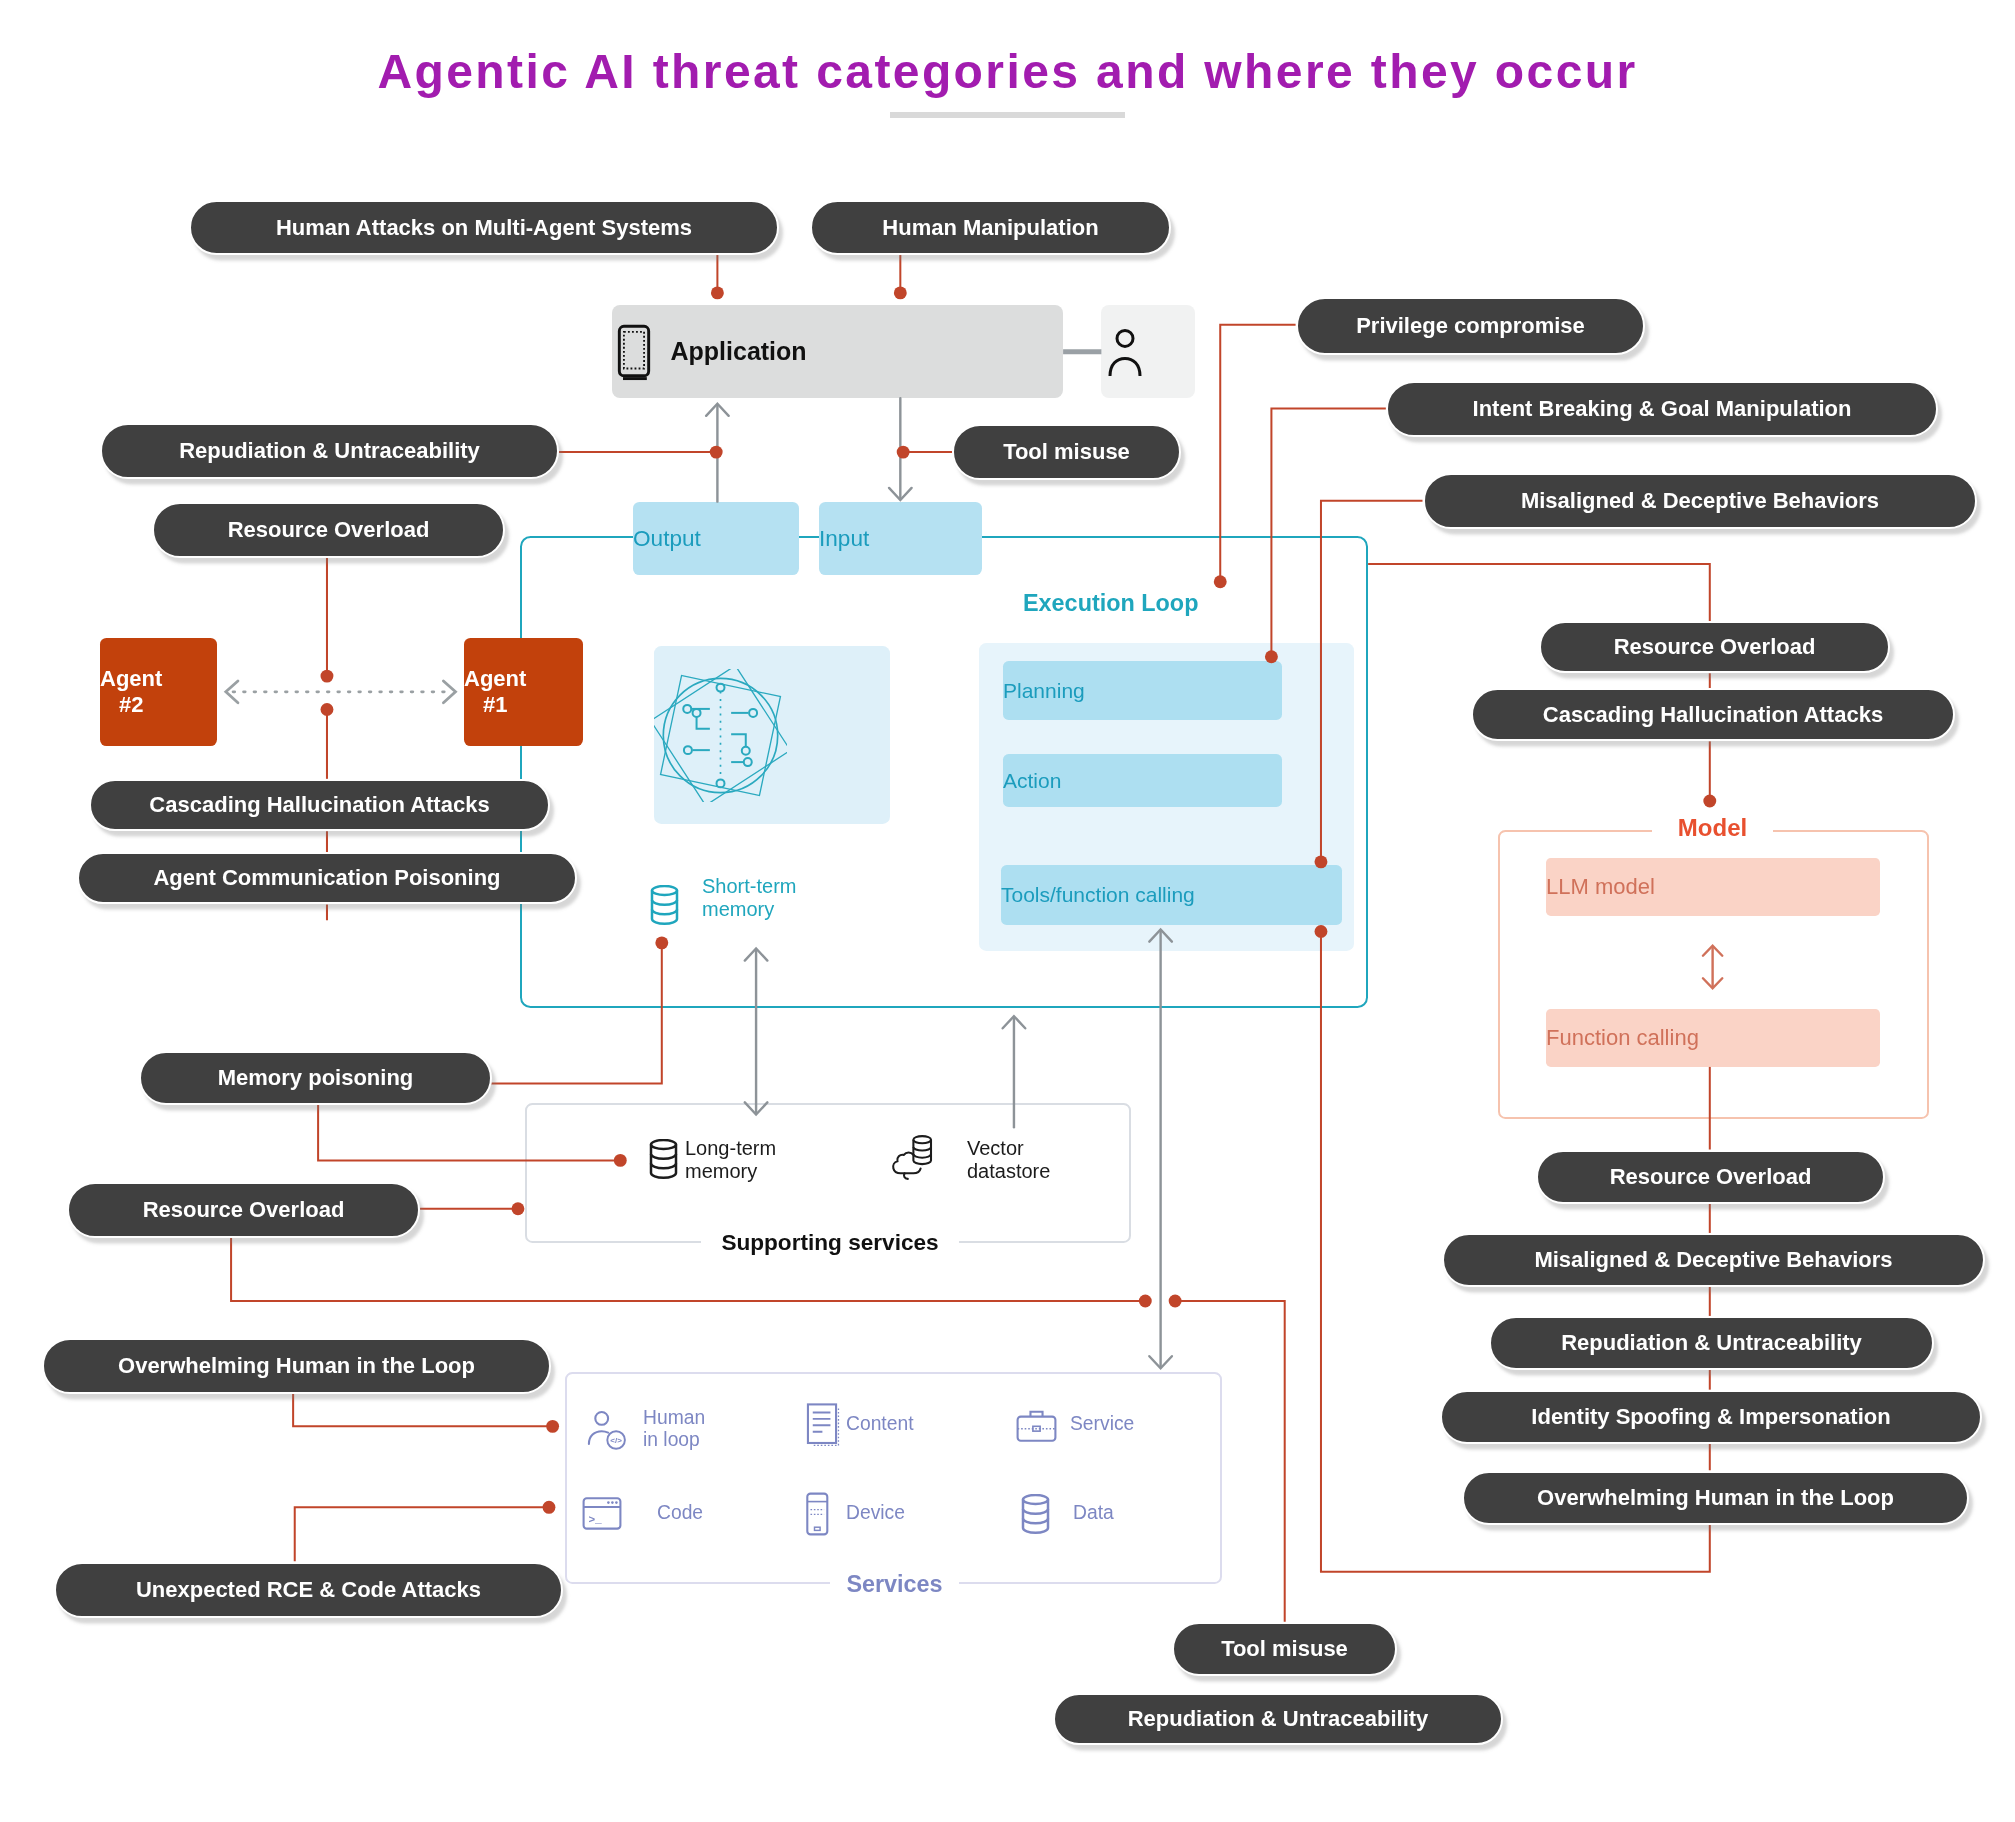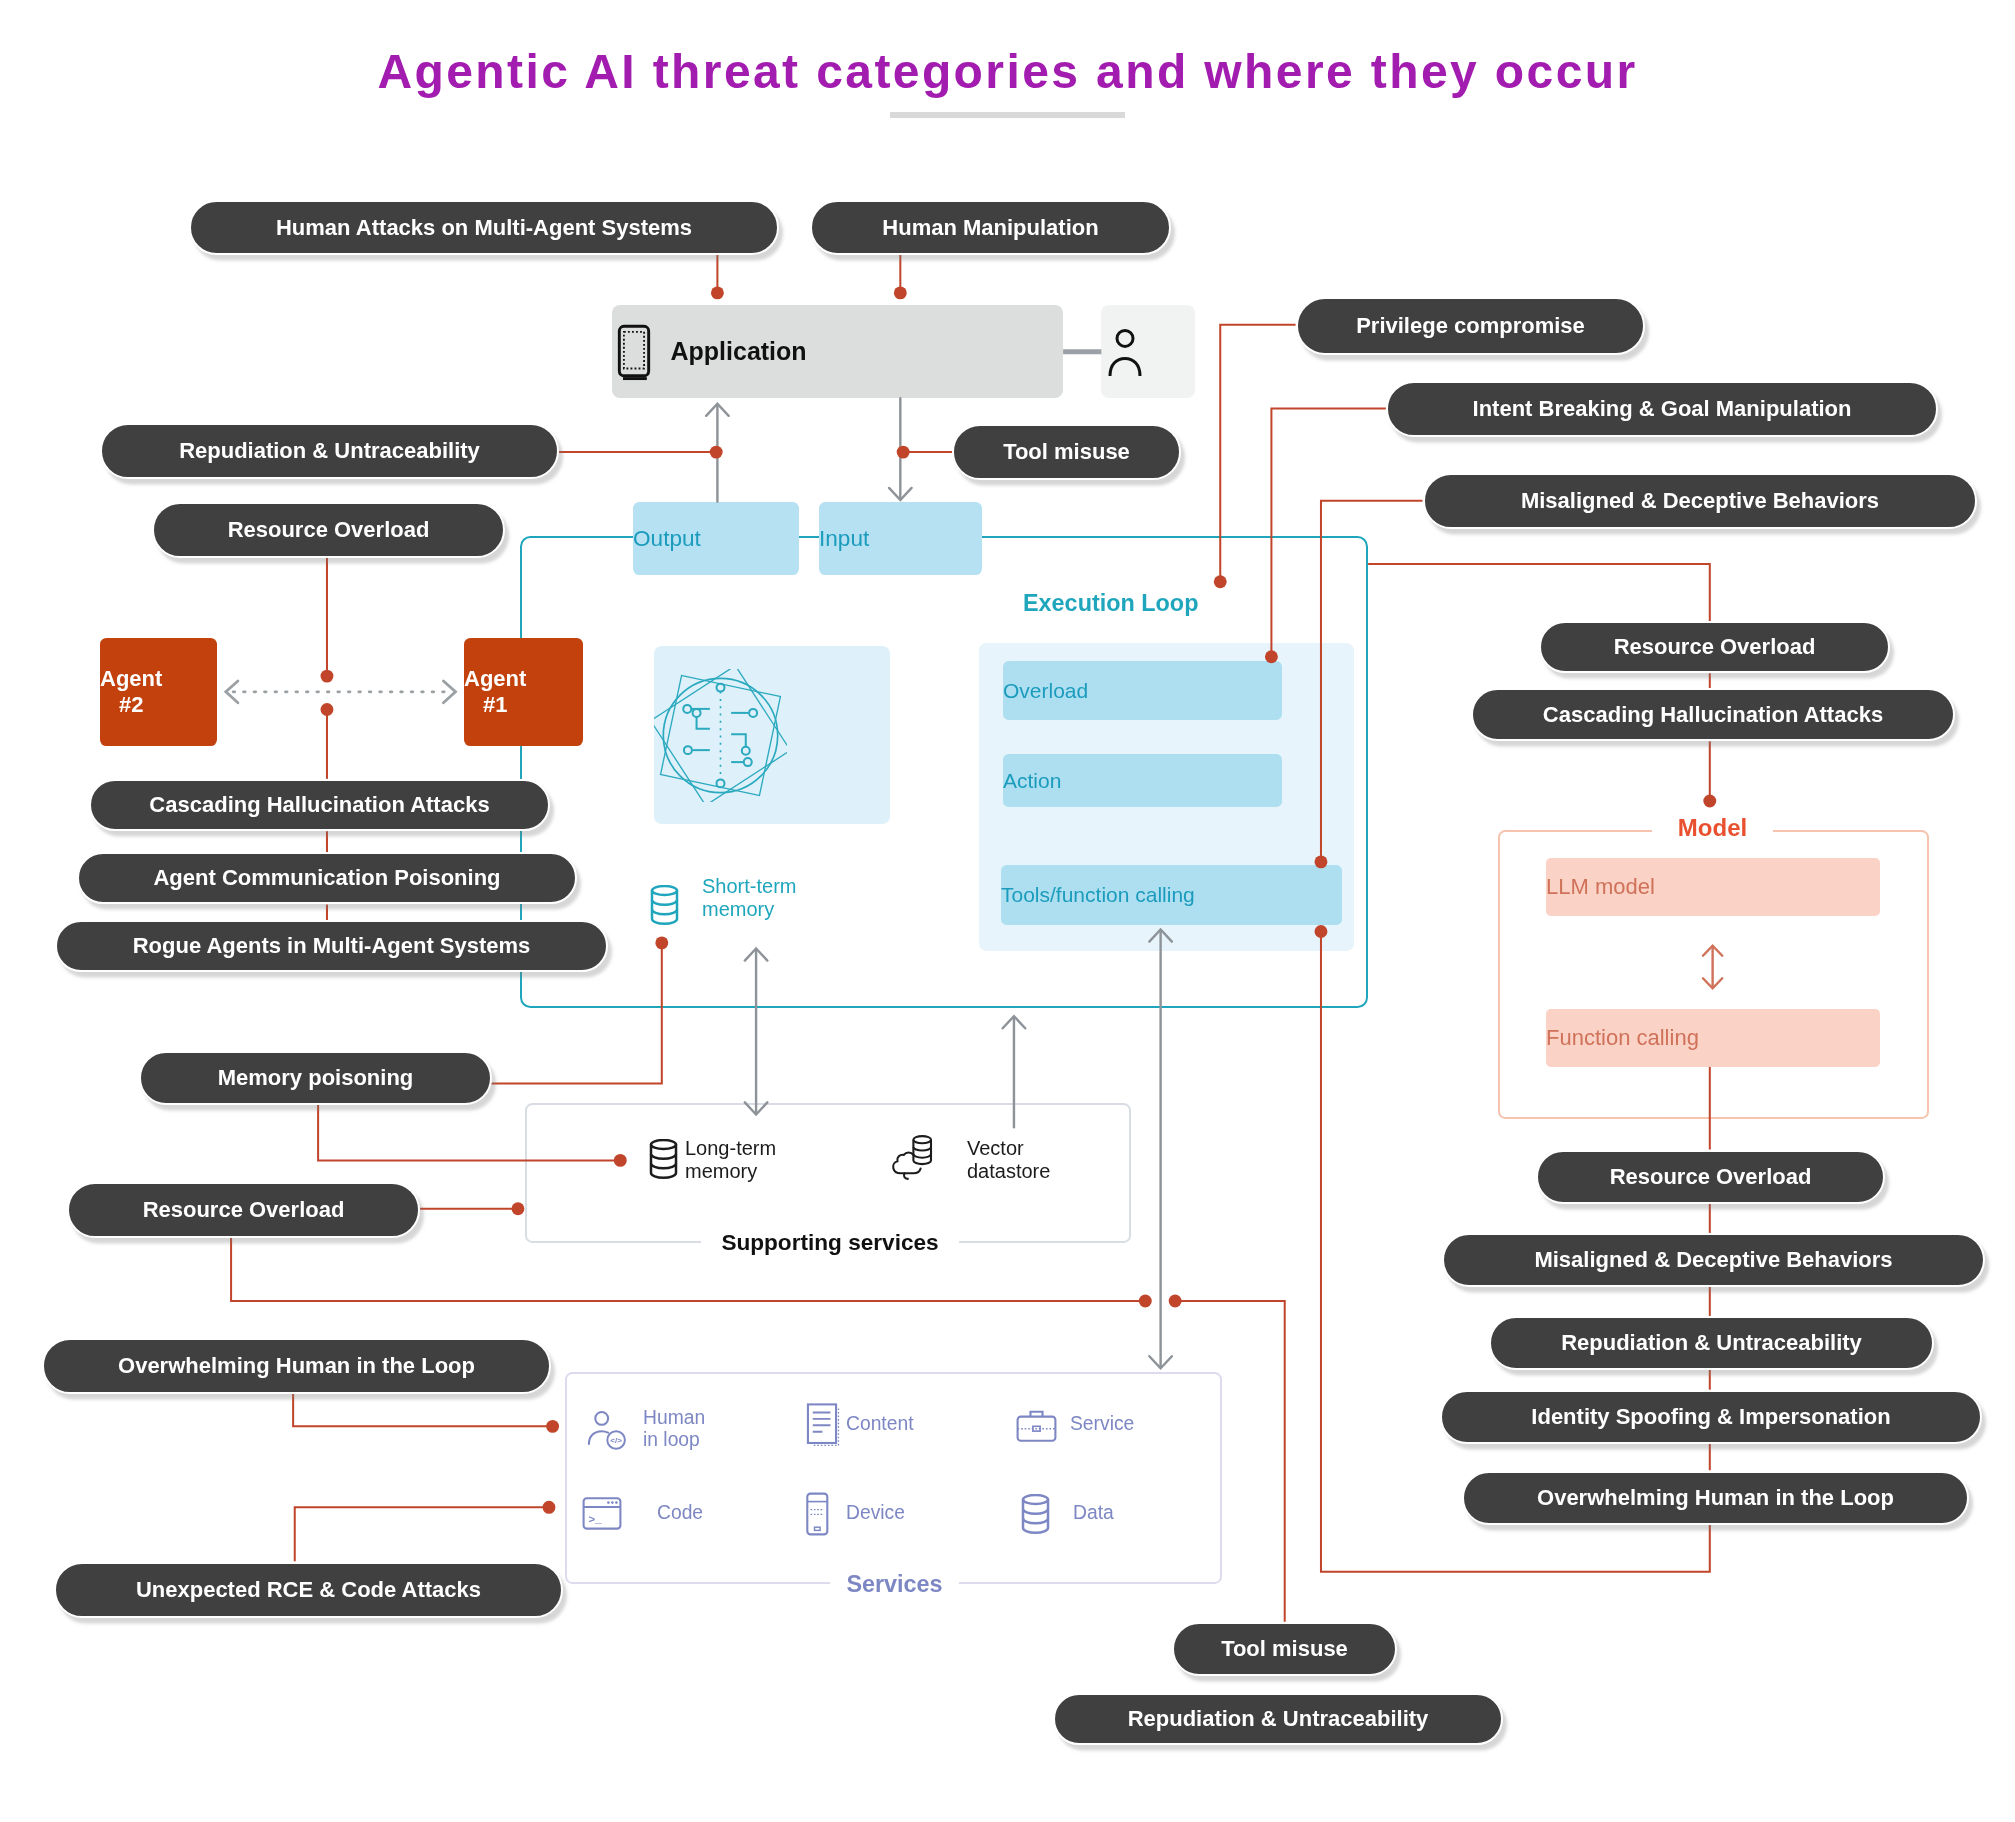--- a/index.html
+++ b/index.html
@@ -93,21 +93,21 @@
         <circle cx="138" cy="123" r="6" stroke-width="3"></circle>
       <path d="M116 140h18" stroke-width="3"></path>
         <circle cx="141" cy="140" r="6" stroke-width="3"></circle>
       <circle cx="100" cy="28" r="6" stroke-width="3"></circle>
         <circle cx="100" cy="172" r="6" stroke-width="3"></circle>
     </svg>
   </div>
 
   <div class="abs node exec-label">Execution Loop</div>
   <div class="abs exec-panel"></div>
-  <div class="abs node exec-item" style="left:1003px;top:661px;width:279px;height:59px">Overload</div>
+  <div class="abs node exec-item" style="left:1003px;top:661px;width:279px;height:59px">Planning</div>
   <div class="abs node exec-item" style="left:1003px;top:754px;width:279px;height:53px">Action</div>
   <div class="abs node exec-item" style="left:1001px;top:865px;width:341px;height:60px">Tools/function calling</div>
 
   <div class="abs node agent-box" style="left:100px;top:638px;width:117px;height:108px">
     <div><span>Agent</span><br><span>#2</span></div>
   </div>
   <div class="abs node agent-box" style="left:464px;top:638px;width:119px;height:108px">
     <div><span>Agent</span><br><span>#1</span></div>
   </div>
 
@@ -277,21 +277,20 @@
   <div class="abs pill" style="left:189px;top:200px;width:590px;height:55px">Human Attacks on Multi-Agent Systems</div>
   <div class="abs pill" style="left:810px;top:200px;width:361px;height:55px">Human Manipulation</div>
   <div class="abs pill" style="left:1296px;top:297px;width:349px;height:58px">Privilege compromise</div>
   <div class="abs pill" style="left:1386px;top:381px;width:552px;height:56px">Intent Breaking &amp; Goal Manipulation</div>
   <div class="abs pill" style="left:1423px;top:473px;width:554px;height:56px">Misaligned &amp; Deceptive Behaviors</div>
   <div class="abs pill" style="left:100px;top:423px;width:459px;height:56px">Repudiation &amp; Untraceability</div>
   <div class="abs pill" style="left:152px;top:502px;width:353px;height:56px">Resource Overload</div>
   <div class="abs pill" style="left:952px;top:424px;width:229px;height:56px">Tool misuse</div>
   <div class="abs pill" style="left:89px;top:779px;width:461px;height:52px">Cascading Hallucination Attacks</div>
   <div class="abs pill" style="left:77px;top:852px;width:500px;height:52px">Agent Communication Poisoning</div>
-  <div class="abs pill" style="left:55px;top:920px;width:553px;height:52px">Rogue Agents in Multi-Agent Systems</div>
   <div class="abs pill" style="left:139px;top:1051px;width:353px;height:54px">Memory poisoning</div>
   <div class="abs pill" style="left:67px;top:1182px;width:353px;height:56px">Resource Overload</div>
   <div class="abs pill" style="left:42px;top:1338px;width:509px;height:56px">Overwhelming Human in the Loop</div>
   <div class="abs pill" style="left:54px;top:1562px;width:509px;height:56px">Unexpected RCE &amp; Code Attacks</div>
   <div class="abs pill" style="left:1539px;top:621px;width:351px;height:52px">Resource Overload</div>
   <div class="abs pill" style="left:1471px;top:688px;width:484px;height:53px">Cascading Hallucination Attacks</div>
   <div class="abs pill" style="left:1536px;top:1150px;width:349px;height:54px">Resource Overload</div>
   <div class="abs pill" style="left:1442px;top:1233px;width:543px;height:54px">Misaligned &amp; Deceptive Behaviors</div>
   <div class="abs pill" style="left:1489px;top:1316px;width:445px;height:54px">Repudiation &amp; Untraceability</div>
   <div class="abs pill" style="left:1440px;top:1390px;width:542px;height:54px">Identity Spoofing &amp; Impersonation</div>

